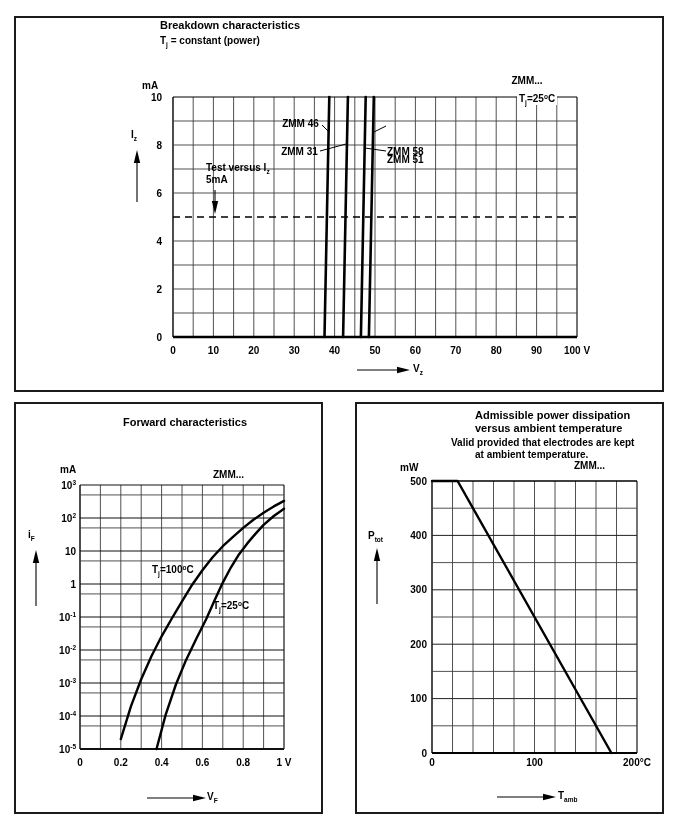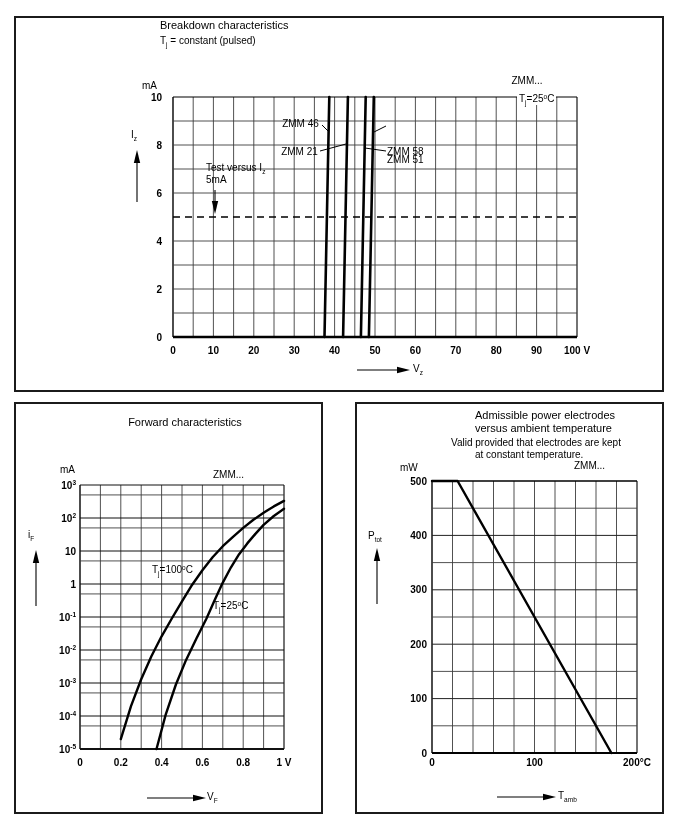--- a/index.html
+++ b/index.html
@@ -1,20 +1,20 @@
 <!DOCTYPE html>
 <html><head>
 <meta charset="utf-8">
 <style>
   html,body{margin:0;padding:0;background:#ffffff;}
   .page{position:relative;width:678px;height:832px;background:#fff;
         font-family:"Liberation Sans",sans-serif;overflow:hidden;}
   .panel{position:absolute;border:2px solid #1b1b1b;background:#fff;box-sizing:border-box;}
   #chartsvg{position:absolute;left:0;top:0;}
-  .lb{position:absolute;font-size:10px;font-weight:normal;color:#000;
+  .lb{position:absolute;font-size:10px;font-weight:bold;color:#000;
       white-space:nowrap;line-height:11px;}
   .t{font-size:11px;}
   .ctr{text-align:center;}
   .rt{text-align:center;}
   .wbg{background:#fff;padding:0 2px;}
   .sb{font-size:6.5px;position:relative;top:2.5px;}
   .sp{font-size:6.5px;position:relative;top:-3.5px;}
   svg text{font-family:"Liberation Sans",sans-serif;font-weight:bold;font-size:10px;fill:#000;}
 </style>
 </head>
@@ -171,47 +171,47 @@
       <text x="427" y="647.7" text-anchor="end">200</text>
       <text x="427" y="702.1" text-anchor="end">100</text>
       <text x="427" y="756.5" text-anchor="end">0</text>
       <line x1="377" y1="604" x2="377" y2="561" stroke="#000000" stroke-width="1.1"></line>
       <polygon points="377,548 380.2,561 373.8,561" fill="#000000"></polygon>
       <line x1="497" y1="797" x2="543" y2="797" stroke="#000000" stroke-width="1.1"></line>
       <polygon points="556,797 543,800.2 543,793.8" fill="#000000"></polygon>
     </svg>
 
   <span class="lb t" style="left:160px;top:20px;">Breakdown characteristics</span>
-  <span class="lb" style="left:160px;top:35px;"><span>T</span><span class="sb">j</span><span> = constant (pulsed)</span></span>
+  <span class="lb" style="left:160px;top:35px;"><span>T</span><span class="sb">j</span><span> = constant (power)</span></span>
 
   <span class="lb" style="left:142px;top:80px;">mA</span>
   <span class="lb rt" style="left:497px;top:75px;width:60px;">ZMM...</span>
   <span class="lb wbg" style="left:517px;top:93px;"><span>T</span><span class="sb">j</span><span>=25</span><span class="sp">o</span><span>C</span></span>
 
   <span class="lb" style="left:131px;top:129px;"><span>I</span><span class="sb">z</span></span>
   <span class="lb" style="left:413px;top:363px;"><span>V</span><span class="sb">z</span></span>
 
   <span class="lb rt" style="left:280px;top:118px;width:41px;">ZMM 46</span>
-  <span class="lb rt" style="left:279px;top:146px;width:41px;">ZMM 21</span>
+  <span class="lb rt" style="left:279px;top:146px;width:41px;">ZMM 31</span>
   <span class="lb" style="left:387px;top:118px;margin-top:36px;">ZMM 51</span>
   <span class="lb" style="left:387px;top:146px;">ZMM 58</span>
 
   <span class="lb" style="left:206px;top:162px;"><span>Test versus I</span><span class="sb">z</span><br><span>5mA</span></span>
 
   <span class="lb t ctr" style="left:80px;top:417px;width:210px;">Forward characteristics</span>
   <span class="lb" style="left:60px;top:464px;">mA</span>
   <span class="lb rt" style="left:200px;top:469px;width:57px;">ZMM...</span>
   <span class="lb" style="left:28px;top:529px;"><span>i</span><span class="sb">F</span></span>
   <span class="lb" style="left:207px;top:791px;"><span>V</span><span class="sb">F</span></span>
 
   <span class="lb" style="left:152px;top:564px;"><span>T</span><span class="sb">j</span><span>=100</span><span class="sp">o</span><span>C</span></span>
   <span class="lb" style="left:213px;top:600px;"><span>T</span><span class="sb">j</span><span>=25</span><span class="sp">o</span><span>C</span></span>
 
-  <span class="lb t" style="left:475px;top:410px;">Admissible power electrodes</span>
+  <span class="lb t" style="left:475px;top:410px;">Admissible power dissipation</span>
   <span class="lb t" style="left:475px;top:423px;">versus ambient temperature</span>
   <span class="lb" style="left:451px;top:437px;">Valid provided that electrodes are kept</span>
-  <span class="lb" style="left:475px;top:449px;">at constant temperature.</span>
+  <span class="lb" style="left:475px;top:449px;">at ambient temperature.</span>
   <span class="lb" style="left:400px;top:462px;">mW</span>
   <span class="lb rt" style="left:561px;top:460px;width:57px;">ZMM...</span>
   <span class="lb" style="left:368px;top:530px;"><span>P</span><span class="sb">tot</span></span>
   <span class="lb" style="left:558px;top:790px;"><span>T</span><span class="sb">amb</span></span>
 
 </div>
 
 </body></html>

